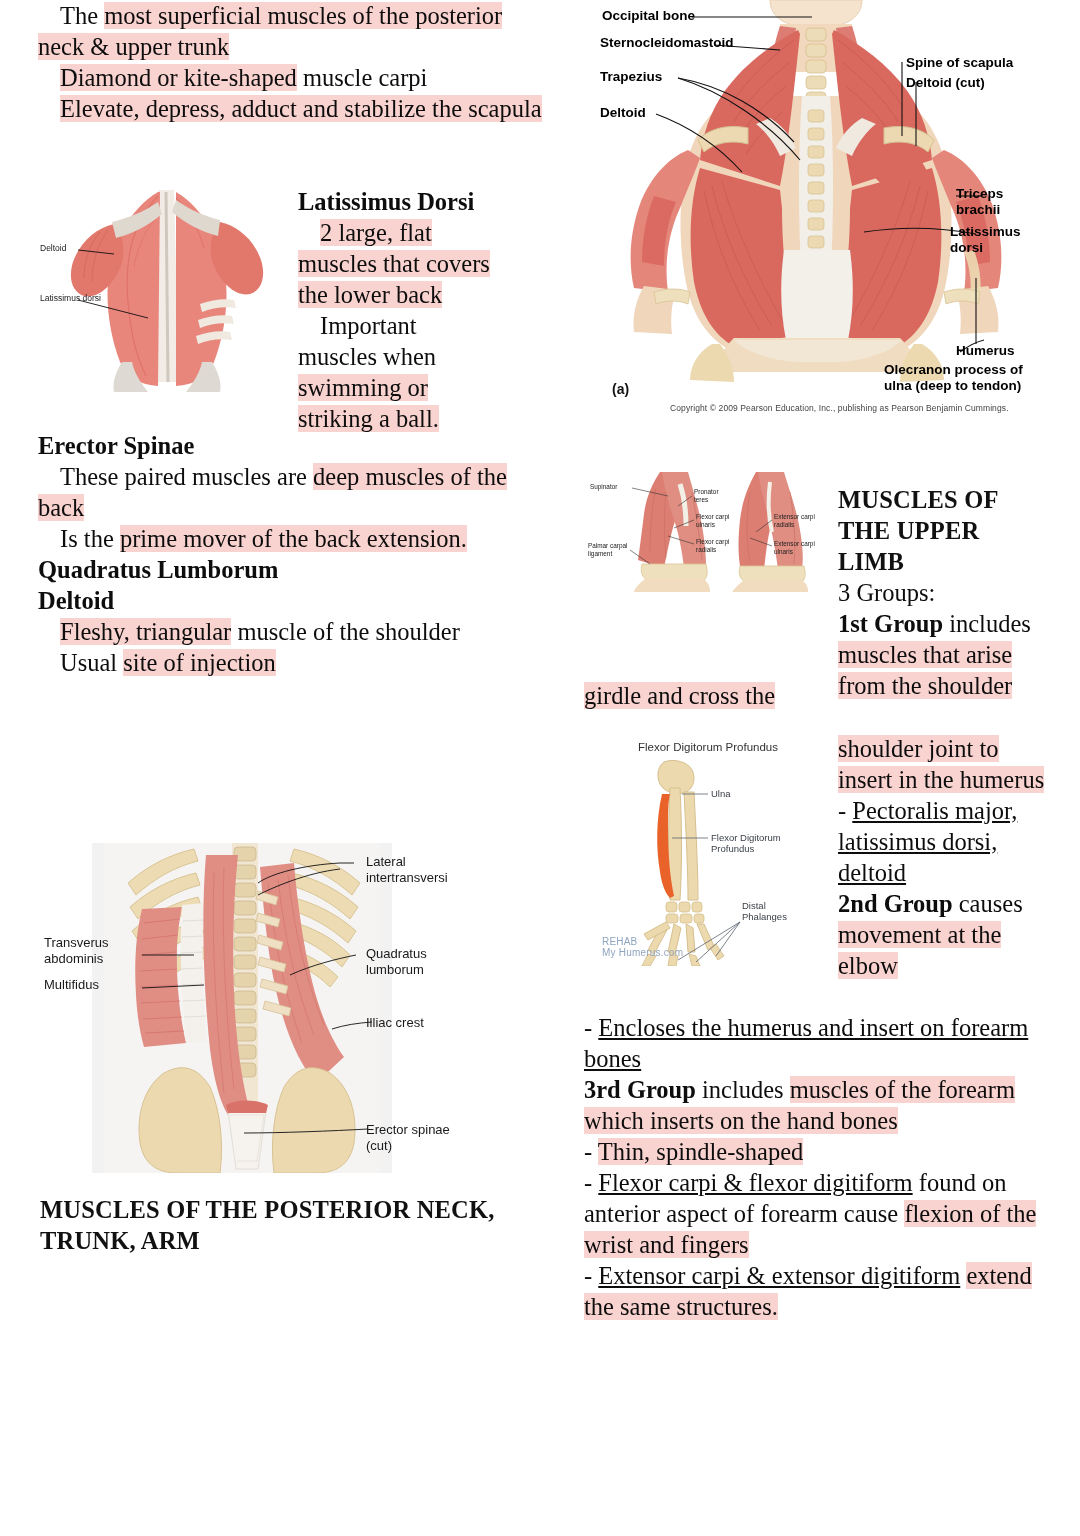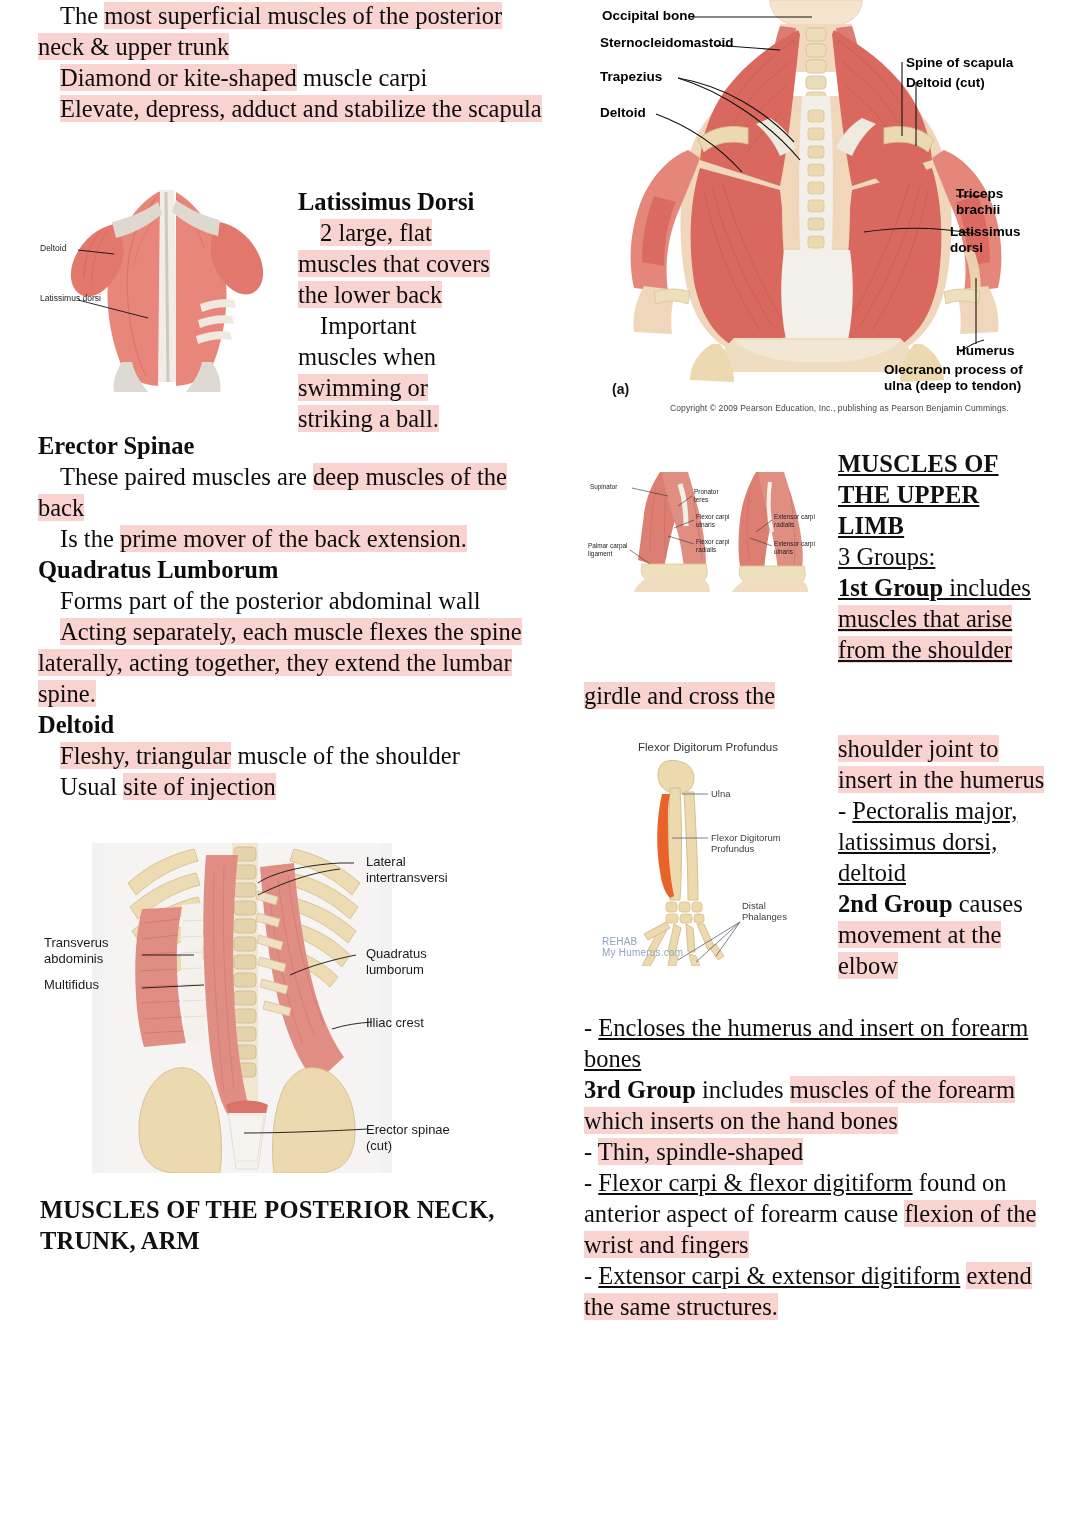--- a/index.html
+++ b/index.html
@@ -149,25 +149,20 @@
       </div>
   </div>
 
   <div style="position:absolute; left:38px; top:430px; width:512px;">
     <div class="txt b">Erector Spinae</div>
     <div class="txt" id="erector-notes">
         <p class="ind"><span>These paired muscles are </span><span class="hl">deep muscles of the back</span></p>
         <p class="ind"><span>Is the </span><span class="hl">prime mover of the back extension.</span></p>
       </div>
     <div class="txt b">Quadratus Lumborum</div>
-    <div class="txt" id="ql-notes">
-        <p class="ind"><span>Forms part of the posterior abdominal wall</span></p>
-        <p class="ind"><span class="hl">Acting separately, each muscle flexes the spine</span></p>
-        <p><span class="hl">laterally, acting together, they extend the lumbar spine.</span></p>
-      </div>
     <div class="txt b">Deltoid</div>
     <div class="txt" id="deltoid-notes">
         <p class="ind"><span class="hl">Fleshy, triangular</span><span> muscle of the shoulder</span></p>
         <p class="ind"><span>Usual </span><span class="hl">site of injection</span></p>
       </div>
   </div>
 
   <div class="fig" id="fig-deepback">
     <svg width="440" height="330" viewBox="0 0 440 330">
       <rect x="0" y="0" width="440" height="330" fill="#ffffff"></rect>
@@ -470,21 +465,21 @@
     <div class="lbl" style="left:108px; top:66px;">Flexor carpi
 radialis</div>
     <div class="lbl" style="left:0px; top:70px;">Palmar carpal
 ligament</div>
     <div class="lbl" style="left:186px; top:41px;">Extensor carpi
 radialis</div>
     <div class="lbl" style="left:186px; top:68px;">Extensor carpi
 ulnaris</div>
   </div>
 
-  <div style="position:absolute; left:838px; top:448px; width:212px;text-decoration:underline;">
+  <div style="position:absolute; left:838px; top:484px; width:212px;">
     <div class="heading-caps">MUSCLES OF THE UPPER LIMB</div>
     <div class="txt">3 Groups:</div>
     <div class="txt" id="group1-lines">
         <p><span class="b">1st Group</span><span> includes </span><span class="hl">muscles that arise from the shoulder</span></p>
       </div>
   </div>
 
   <div style="position:absolute; left:584px; top:672px; width:466px;margin-top:8px;">
     <div class="txt" id="girdle-line">
         <p><span class="hl">girdle and cross the</span></p>

